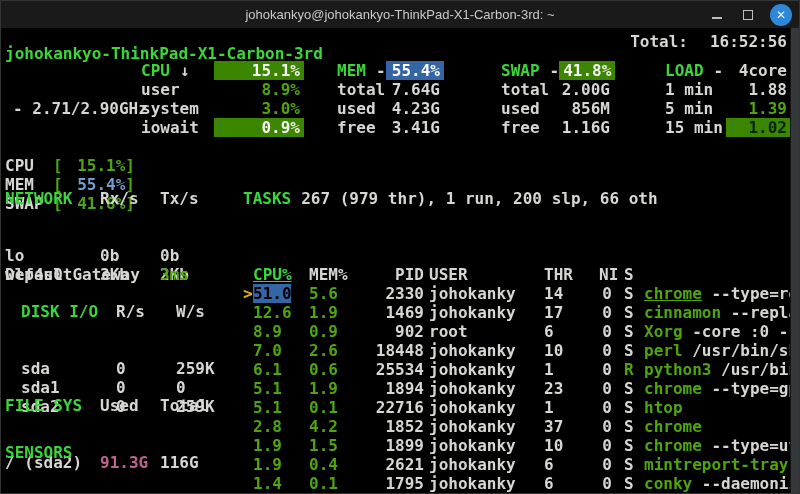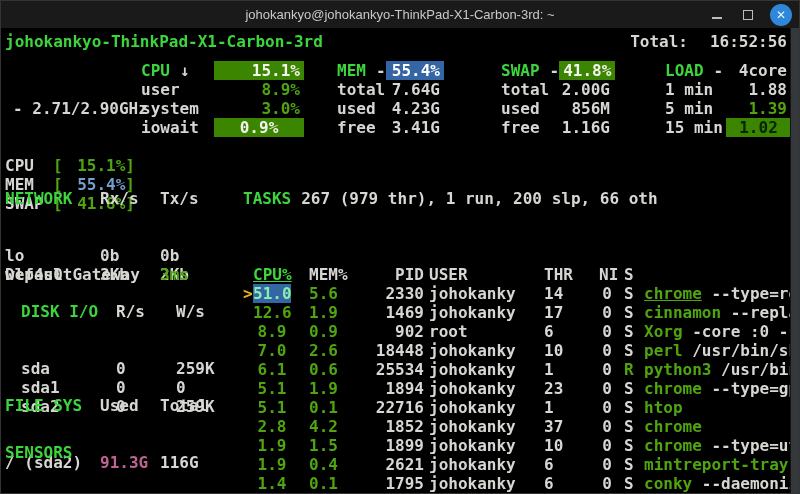--- a/index.html
+++ b/index.html
@@ -40,38 +40,38 @@
 .lsec .name{flex:1}
 .v1{width:60px;}
 .v2{width:64px;text-align:left}
 
 .sum{width:130px}
 .sum-lbl{width:48px}
 .sum-val{flex:1;text-align:right}
 .freq{padding-left:8px}
 
 .scol .lbl{flex:1}
-.scol .valr{text-align:center}
+.scol .valr{text-align:right}
 #col-cpu{left:140px;width:163px}  #col-cpu .box{width:90px}
 #col-mem{left:336px;width:107px}  #col-mem .box{width:66px}
 #col-swap{left:500px;width:113px} #col-swap .box{width:67px}
 #col-load{left:664px;width:126px} #col-load .box{width:65px}
 
 .ptable{width:556px}
 .prow{display:flex;height:19px;white-space:pre}
 .c-mark{flex:none;width:10px}
-.c-cpu{flex:none;width:38px;text-align:center}
+.c-cpu{flex:none;width:38px;text-align:left}
 .c-mem{flex:none;width:40px;margin-left:18px}
 .c-pid{flex:none;width:75px;text-align:right}
 .c-user{flex:none;width:97px;margin-left:5px}
 .c-thr{flex:none;width:30px;margin-left:18px}
 .c-ni{flex:none;width:16px;margin-left:25px;text-align:center}
 .c-s{flex:none;width:14px;margin-left:9px}
 .c-cmd{flex:1;margin-left:6px;overflow:hidden;white-space:pre}
-.c-cpu.sel{background:var(--bluebg);color:#86efac}
+.c-cpu.sel{background:var(--bluebg);color:#000000}
 .hdr-gap{margin-top:19px}
 .tsummary{margin-left:10px}
 .upt{margin-left:22px}
 .scrollbar{position:absolute;top:0;right:0;bottom:0;width:9px;background:#35383a;border-left:1px solid #151515}
 </style>
 </head>
 <body>
 
 <div class="window">
   <div class="titlebar">
@@ -84,21 +84,21 @@
           <span class="ic-max"></span>
         </span>
       <span class="tb-btn close">
           <span class="ic-close">✕</span>
         </span>
     </div>
   </div>
 
   <div class="term">
 
-    <div class="t g" style="left:4px;top:4px">johokankyo-ThinkPad-X1-Carbon-3rd</div>
+    <div class="t g" style="left:4px;top:16px">johokankyo-ThinkPad-X1-Carbon-3rd</div>
     <div class="t w" style="right:12px;top:4px"><span>Total:</span><span class="upt">16:52:56</span></div>
 
     <div class="t sum" style="left:4px;top:33px">
       <div class="row w freq">- 2.71/2.90GHz</div>
       <div id="summary-rows"><div class="row"><span class="w sum-lbl">CPU</span><span class="dg">[</span><span class="sum-val dg">15.1%</span><span class="dg">]</span></div><div class="row"><span class="w sum-lbl">MEM</span><span class="dg">[</span><span class="sum-val bl">55.4%</span><span class="dg">]</span></div><div class="row"><span class="w sum-lbl">SWAP</span><span class="dg">[</span><span class="sum-val dg">41.8%</span><span class="dg">]</span></div></div>
     </div>
 
     <div class="t scol" id="col-cpu" style="top:33px"><div class="row"><span class="g">CPU</span><span class="w ind">↓</span><span class="sp"></span><span class="box hlg">15.1%</span></div><div class="row"><span class="w lbl">user</span><span class="valr dg plain">8.9%</span></div><div class="row"><span class="w lbl">system</span><span class="valr dg plain">3.0%</span></div><div class="row"><span class="w lbl">iowait</span><span class="valr box hlg">0.9%</span></div></div>
     <div class="t scol" id="col-mem" style="top:33px"><div class="row"><span class="g">MEM</span><span class="w ind">-</span><span class="sp"></span><span class="box hlb">55.4%</span></div><div class="row"><span class="w lbl">total</span><span class="valr w plain">7.64G</span></div><div class="row"><span class="w lbl">used</span><span class="valr w plain">4.23G</span></div><div class="row"><span class="w lbl">free</span><span class="valr w plain">3.41G</span></div></div>
     <div class="t scol" id="col-swap" style="top:33px"><div class="row"><span class="g">SWAP</span><span class="w ind">-</span><span class="sp"></span><span class="box hlg">41.8%</span></div><div class="row"><span class="w lbl">total</span><span class="valr w plain">2.00G</span></div><div class="row"><span class="w lbl">used</span><span class="valr w plain">856M</span></div><div class="row"><span class="w lbl">free</span><span class="valr w plain">1.16G</span></div></div>

